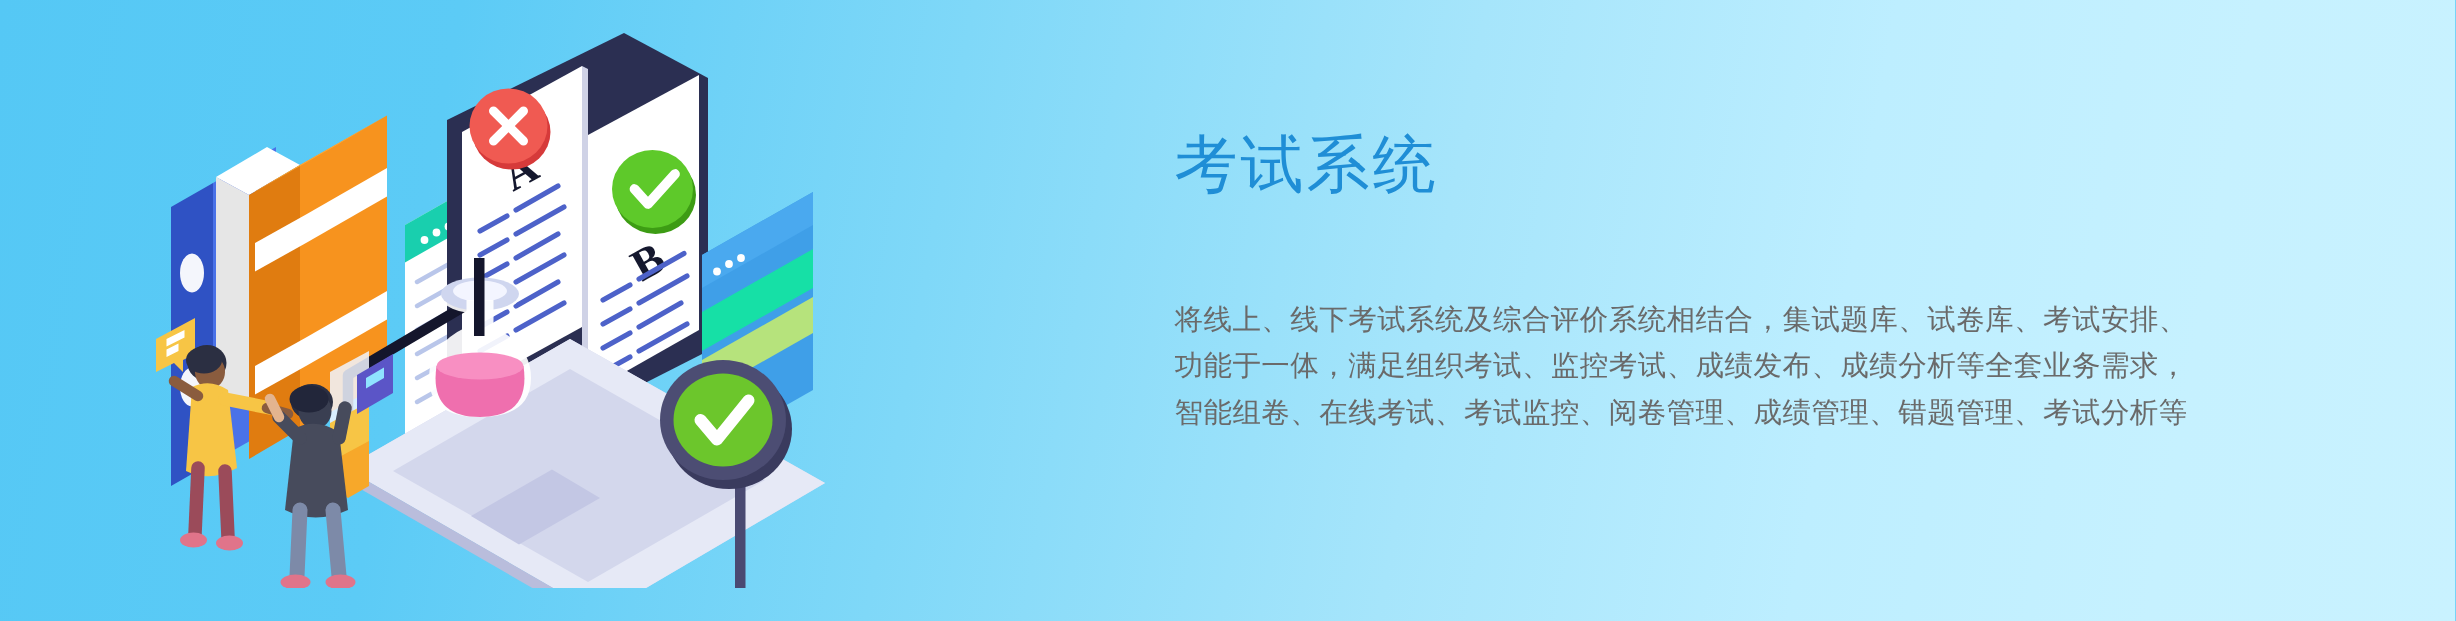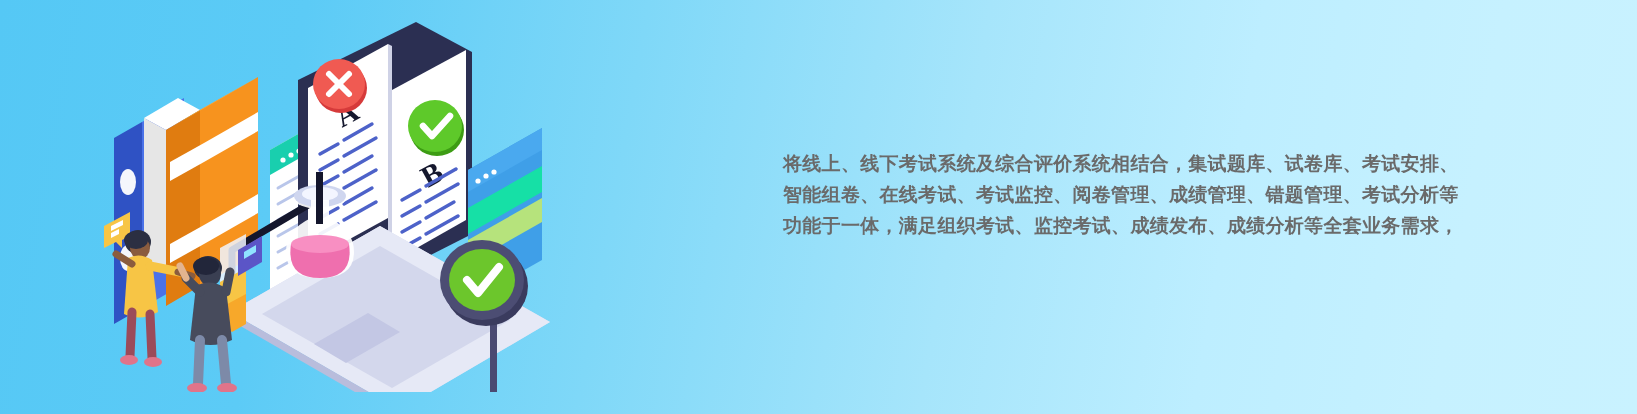--- a/index.html
+++ b/index.html
@@ -32,21 +32,20 @@
     letter-spacing:2px;
     font-weight:400;
     white-space:nowrap;
   }
   .desc{
     margin-top:63px;
     font-size:19px;
     line-height:31px;
     color:#6a6a6a;
     letter-spacing:0.3px;
-    font-weight:bold;
   }
   .desc p{ white-space:nowrap; }
 </style>
 </head>
 <body>
 
 <div class="banner">
 
   <div class="illus">
     <svg viewBox="0 0 520 370" xmlns="http://www.w3.org/2000/svg">
@@ -248,20 +247,21 @@
 
       <g>
         <polygon points="158,228 182,214 182,240 158,254" fill="#5b55c7"></polygon>
         <polygon points="164,230 176,223 176,230 164,237" fill="#8fe3ff"></polygon>
       </g>
 
     </svg>
   </div>
 
   <div class="content">
+    <h1 class="title">考试系统</h1>
     <div class="desc">
       <p>将线上、线下考试系统及综合评价系统相结合，集试题库、试卷库、考试安排、</p>
+      <p>功能于一体，满足组织考试、监控考试、成绩发布、成绩分析等全套业务需求，</p>
       <p>智能组卷、在线考试、考试监控、阅卷管理、成绩管理、错题管理、考试分析等</p>
-      <p>功能于一体，满足组织考试、监控考试、成绩发布、成绩分析等全套业务需求，</p>
     </div>
   </div>
 
 </div>
 
 </body></html>

